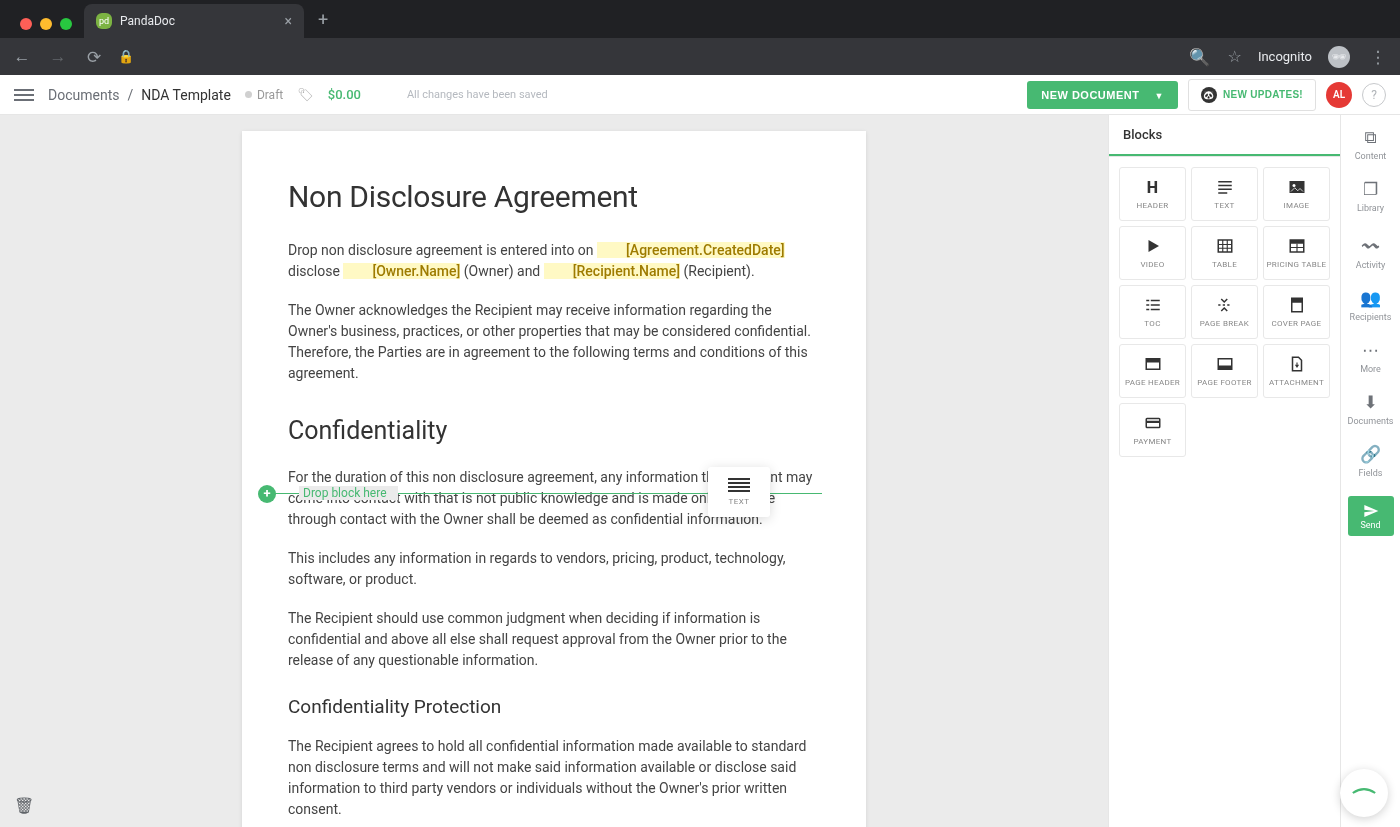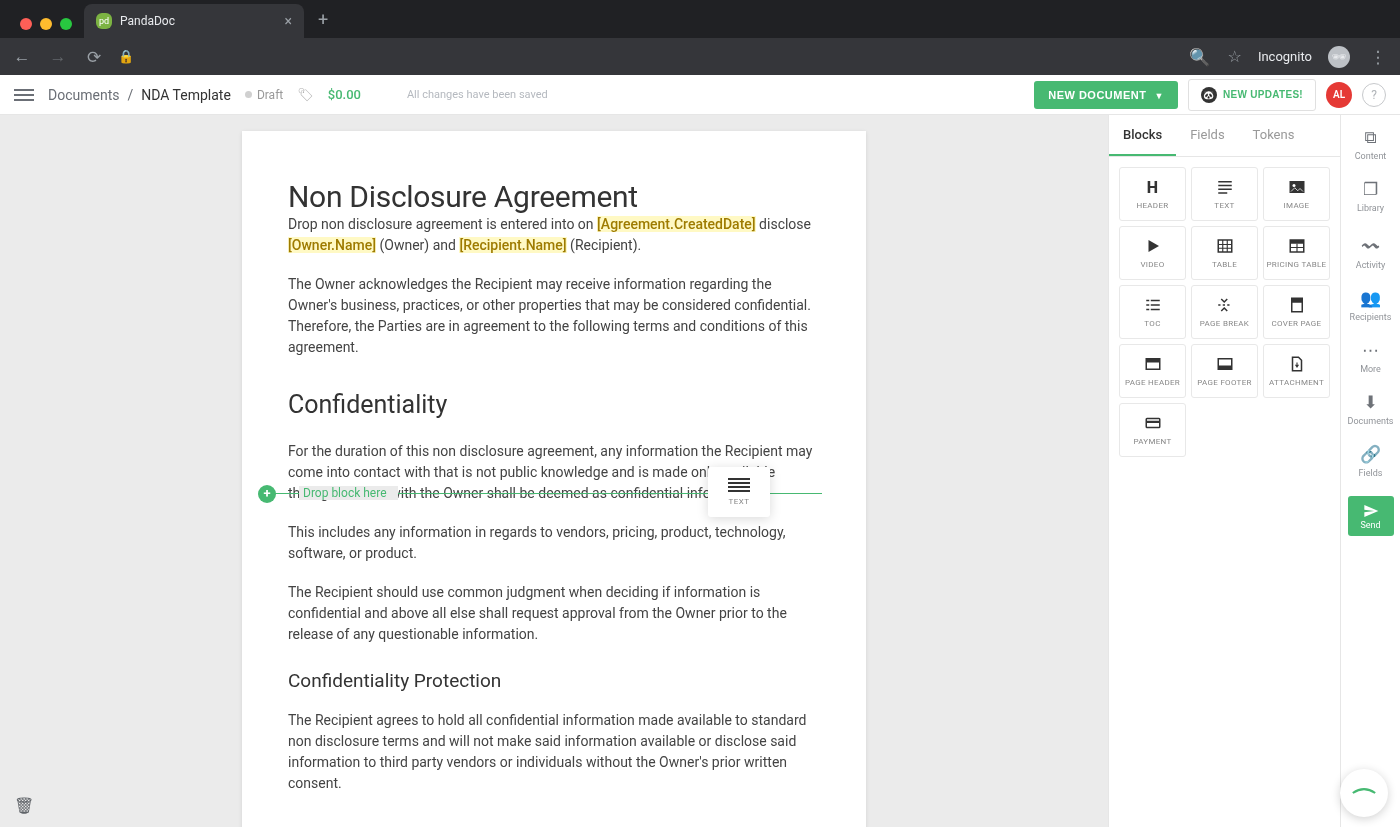--- a/index.html
+++ b/index.html
@@ -32,48 +32,48 @@
 .hamburger { width:20px; display:flex; flex-direction:column; gap:3px; cursor:pointer; }
 .hamburger span { height:2px; background:#6b6f76; }
 .breadcrumb { color:#6b6f76; font-size:14px; display:flex; align-items:center; gap:8px; }
 .breadcrumb .name { color:#333; }
 .draft-pill { display:flex; align-items:center; gap:5px; color:#999; font-size:12px; }
 .draft-dot { width:7px; height:7px; border-radius:50%; background:#d0d0d0; }
 .tag-ico { color:#b0b0b0; font-size:13px; }
 .price { color:#47b972; font-size:13px; font-weight:500; }
 .saved { color:#b5b9bf; font-size:11px;margin-left:32px; }
 .header-right { margin-left:auto; display:flex; align-items:center; gap:10px; }
-.btn-new-doc { background:#47b972; color:#fff; border:none; border-radius:3px; padding:8px 14px; font-size:11px; font-weight:600; letter-spacing:.5px; display:flex; align-items:flex-end; gap:8px; cursor:pointer; }
+.btn-new-doc { background:#47b972; color:#fff; border:none; border-radius:3px; padding:8px 14px; font-size:11px; font-weight:600; letter-spacing:.5px; display:flex; align-items:flex-end; gap:15px; cursor:pointer; }
 .btn-new-doc .caret { font-size:9px; }
 .btn-updates { background:#fff; border:1px solid #e0e0e0; border-radius:3px; padding:7px 12px; font-size:10px; font-weight:600; color:#47b972; letter-spacing:.3px; display:flex; align-items:center; gap:6px; cursor:pointer; }
 .panda-ico { width:16px; height:16px; border-radius:50%; background:#333; display:flex; align-items:center; justify-content:center; font-size:9px; }
 .avatar { width:26px; height:26px; border-radius:50%; background:#e53935; color:#fff; font-size:10px; font-weight:600; display:flex; align-items:center; justify-content:center; }
 .help-ico { width:24px; height:24px; border:1.5px solid #c7c9cc; border-radius:50%; display:flex; align-items:center; justify-content:center; color:#b0b4b8; font-size:12px; cursor:pointer; }
 
 
 .workspace { position:absolute; top:40px; left:0; right:0; bottom:0; display:flex; background:#ebebeb; }
 .canvas { flex:1; overflow:auto; padding:16px 0 0 0; position:relative; }
 .page { background:#fff; width:624px; margin:0 0 0 242px; padding:48px 46px; box-shadow:0 1px 4px rgba(0,0,0,.1); min-height:900px; position:relative; }
-.doc-h1 { font-size:30px; font-weight:400; color:#333; letter-spacing:-.3px; }
+.doc-h1 { font-size:30px; font-weight:400; color:#333; margin-bottom:26px; letter-spacing:-.3px; }
 .doc-p { font-size:14px; line-height:1.5; color:#444; margin-bottom:18px; }
 .doc-h2 { font-size:25px; font-weight:400; color:#333; margin:32px 0 22px; }
 .doc-h3 { font-size:19px; font-weight:400; color:#333; margin:24px 0 18px; }
-.token { background:#fff9c4; color:#9e7b00; font-weight:500; }
+.token { background:#fff9c4; color:#9e7b00; font-weight:500;padding-left:29px; }
 
 .drop-line { position:absolute; left:262px; width:560px; height:1px; background:#47b972; top:378px; display:flex; align-items:center; }
 .drop-plus { position:absolute; left:-4px; width:18px; height:18px; border-radius:50%; background:#47b972; color:#fff; display:flex; align-items:center; justify-content:center; font-size:13px; font-weight:bold; }
 .drop-text { position:absolute; left:37px; background:#ebebeb; padding:0 11px 0 4px; color:#47b972; font-size:12px; top:-7px; }
 .drag-card { position:absolute; right:52px; top:-26px; width:62px; height:50px; background:#fff; border-radius:3px; box-shadow:0 2px 12px rgba(0,0,0,.15); display:flex; flex-direction:column; align-items:center; justify-content:center; gap:5px; }
 .drag-card .lines { display:flex; flex-direction:column; gap:2px; }
 .drag-card .lines span { width:22px; height:2px; background:#333; }
 .drag-card .lbl { font-size:8px; color:#888; letter-spacing:.5px; }
 
 
 .right-panel { width:232px; background:#fff; border-left:1px solid #e6e6e6; display:flex; flex-direction:column; }
-.panel-tabs { display:flex; border-bottom:1px solid #e6e6e6; height:42px; }
+.panel-tabs { display:flex; border-bottom:1px solid #e6e6e6; height:42px;flex-direction:column; }
 .panel-tab { flex:0 0 auto; padding:12px 14px; font-size:13px; color:#999; cursor:pointer; border-bottom:2px solid transparent; }
 .panel-tab.active { color:#333; border-bottom-color:#47b972; font-weight:500; }
 .block-grid { display:grid; grid-template-columns:repeat(3,1fr); gap:5px; padding:10px; }
 .block-item { height:54px; background:#fff; border:1px solid #e8e8e8; border-radius:3px; display:flex; flex-direction:column; align-items:center; justify-content:center; gap:5px; cursor:grab; }
 .block-item .ico { height:18px; display:flex; align-items:center; justify-content:center; color:#333; }
 .block-item .lbl { font-size:8px; color:#888; letter-spacing:.3px; text-align:center; }
 .ico svg { width:18px; height:18px; }
 
 
 .right-rail { width:60px; background:#fff; border-left:1px solid #e6e6e6; display:flex; flex-direction:column; align-items:center; padding-top:12px; gap:18px; }

